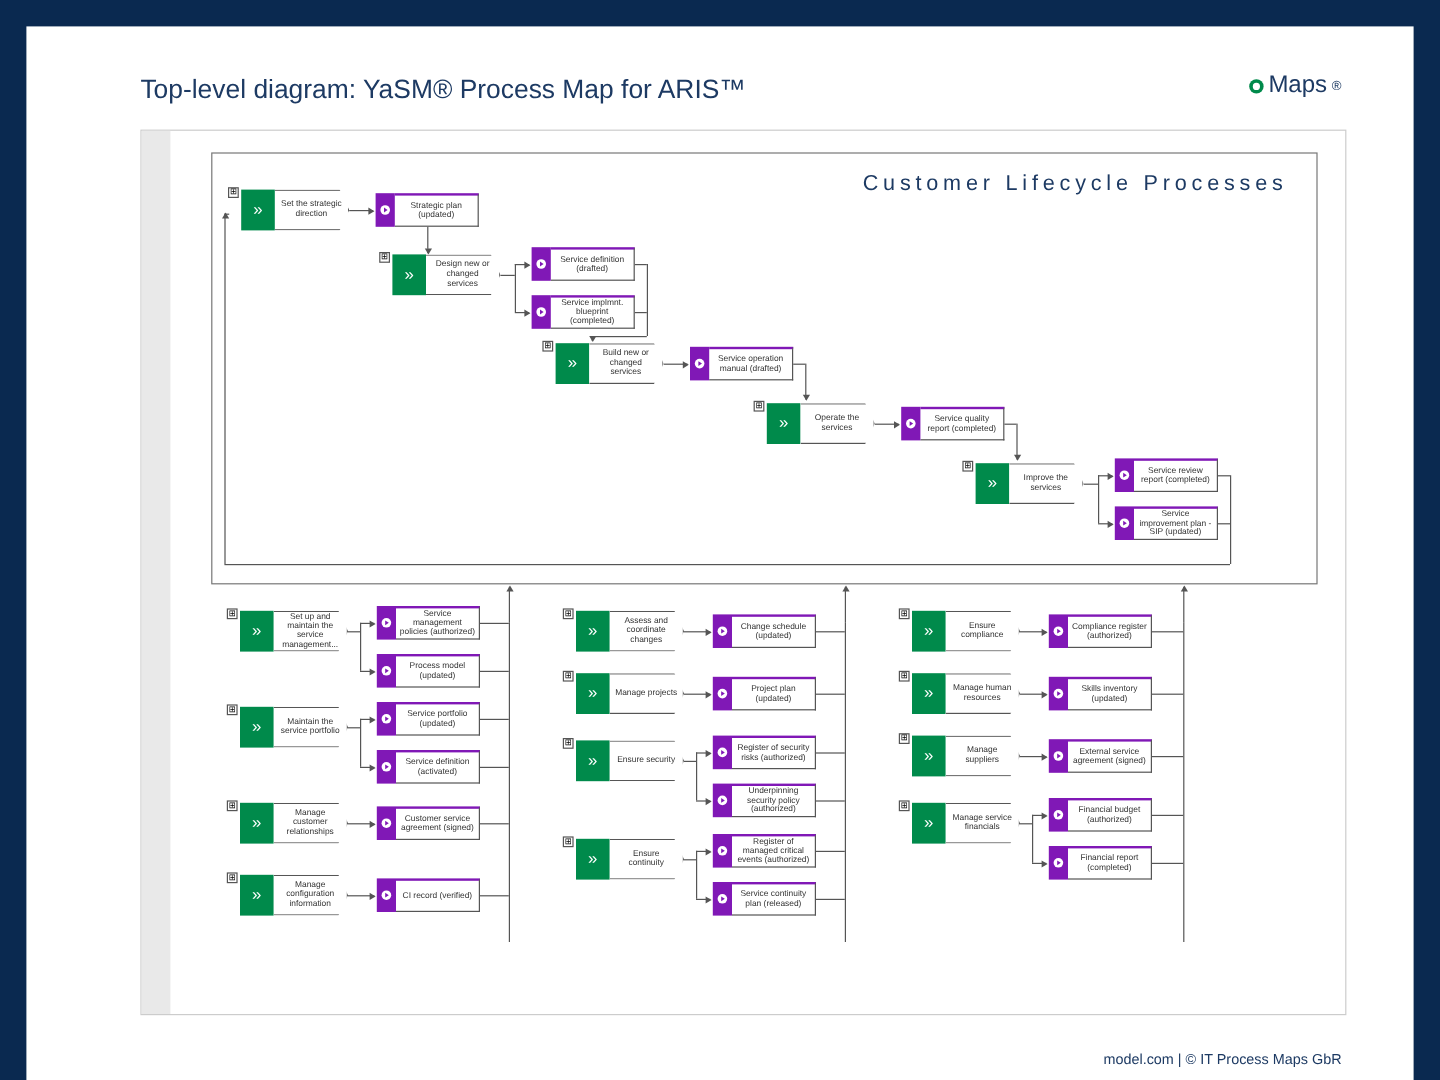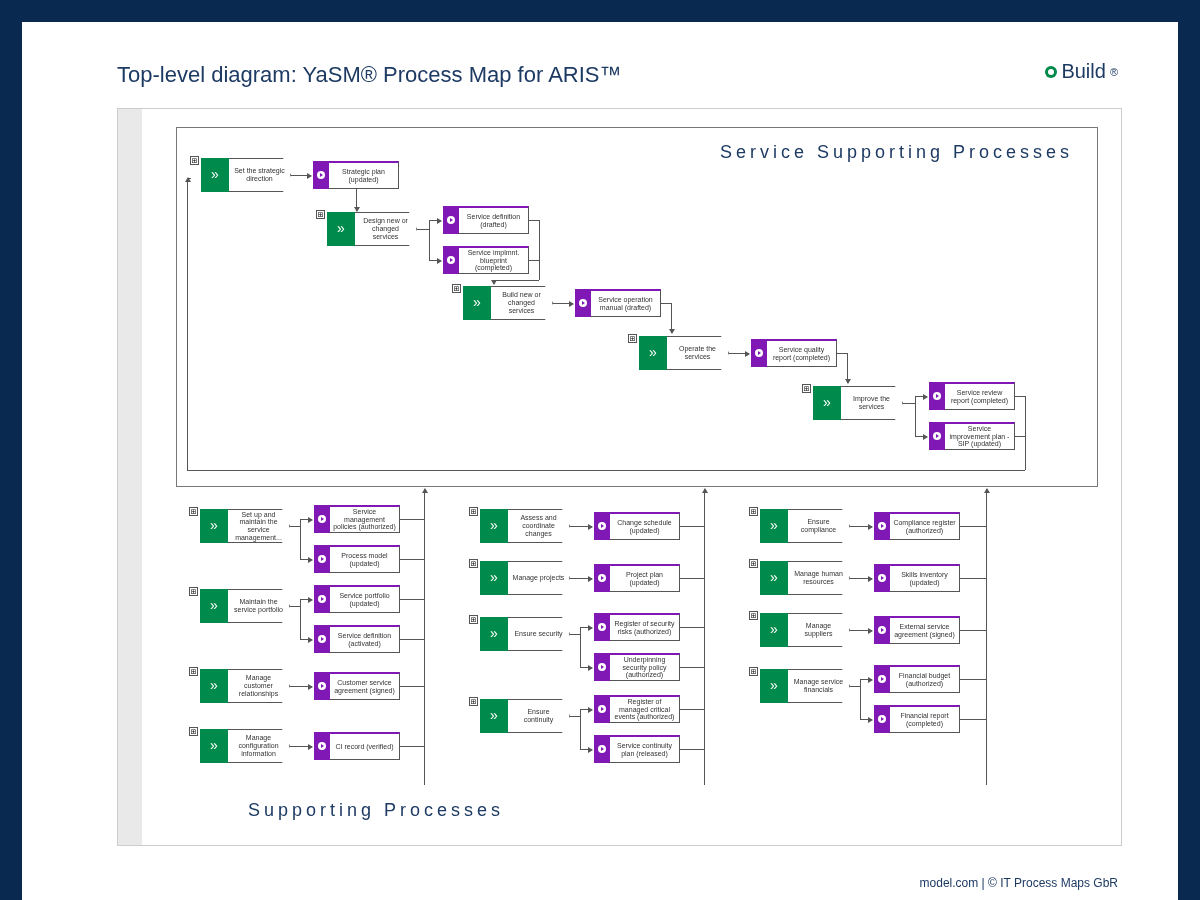--- a/index.html
+++ b/index.html
@@ -205,31 +205,31 @@
   }
 </style>
 </head>
 <body>
 
 <div class="page">
   <div class="title">Top-level diagram: YaSM® Process Map for ARIS™</div>
 
   <div class="logo">
     <span class="dot"></span>
-    <span>Build</span>
+    <span>Maps</span>
       <sup>®</sup>
   </div>
 
   <div class="canvas">
     <div class="sidebar"></div>
 
     <div class="inner">
 
       <div class="lifecycle-box">
-        <div class="lifecycle-title">Service Supporting Processes</div>
+        <div class="lifecycle-title">Customer Lifecycle Processes</div>
 
         <div class="proc" style="left:24px; top:30px;">
           <span class="x">⊞</span>
           <span class="head"></span>
           <span class="body">Set the strategic direction</span>
         </div>
         <div class="h arrow-r" style="left:114px; top:47px; width:20px;"></div>
         <div class="doc" style="left:136px; top:33px;">
           <span class="icon"></span>
           <span class="label">Strategic plan (updated)</span>
@@ -499,18 +499,17 @@
         <span class="icon"></span>
         <span class="label">Financial budget (authorized)</span>
       </div>
       <div class="doc" style="left:732px; top:596px;">
         <span class="icon"></span>
         <span class="label">Financial report (completed)</span>
       </div>
       <div class="h" style="left:818px; top:570px; width:26px;"></div>
       <div class="h" style="left:818px; top:610px; width:26px;"></div>
 
-      <div class="supporting-title">Supporting Processes</div>
     </div>
   </div>
 
   <div class="footer">model.com | © IT Process Maps GbR</div>
 </div>
 
 </body></html>

